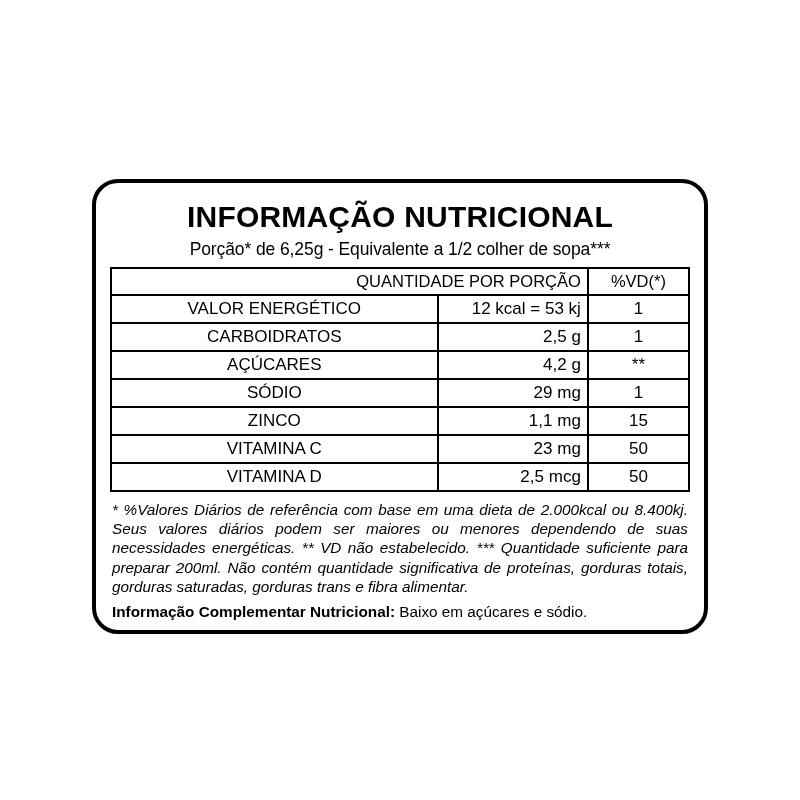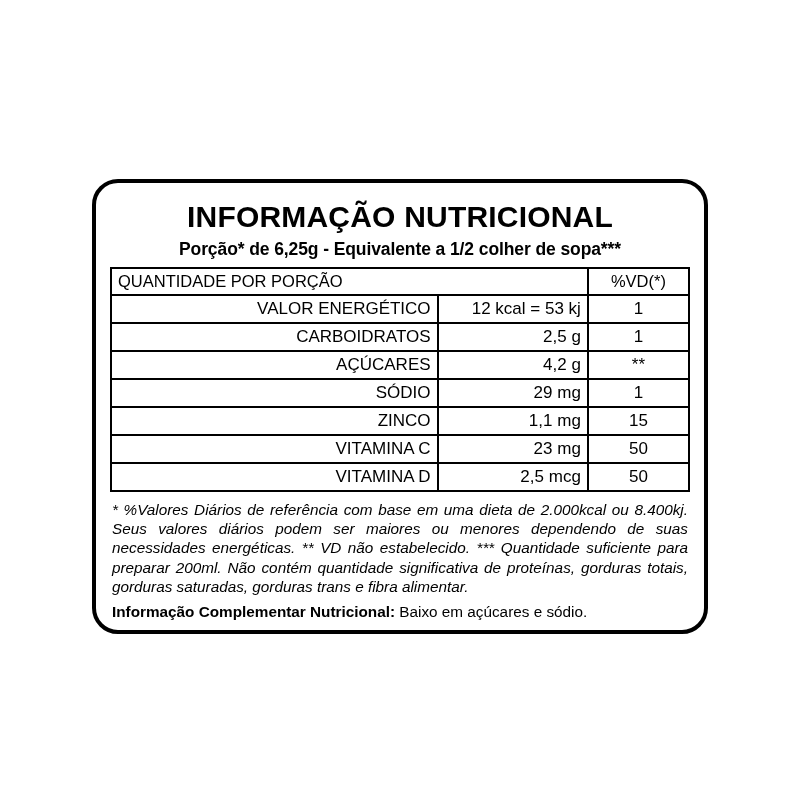--- a/index.html
+++ b/index.html
@@ -33,21 +33,21 @@
     text-align: center;
     font-weight: bold;
     font-size: 30px;
     letter-spacing: 0.2px;
     line-height: 1.05;
     margin-top: 6px;
   }
 
   .subtitle {
     text-align: center;
-    font-weight: bold;
+    font-weight: normal;
     font-size: 17.5px;
     margin-top: 6px;
     margin-bottom: 7px;
     letter-spacing: -0.1px;
   }
 
   table.nutri {
     width: 100%;
     border-collapse: collapse;
     table-layout: fixed;
@@ -61,24 +61,24 @@
     border: 2px solid #000000;
     padding: 3px 6px;
     height: 27px;
     box-sizing: border-box;
   }
   table.nutri thead th {
     font-weight: normal;
     font-size: 16.5px;
   }
   table.nutri thead th.hdr-qty {
-    text-align: left;
+    text-align: right;
   }
   .cell-name {
-    text-align: right;
+    text-align: center;
     padding-left: 10px;
     white-space: nowrap;
   }
   .cell-amount {
     text-align: right;
   }
   .cell-vd {
     text-align: center;
   }
 

